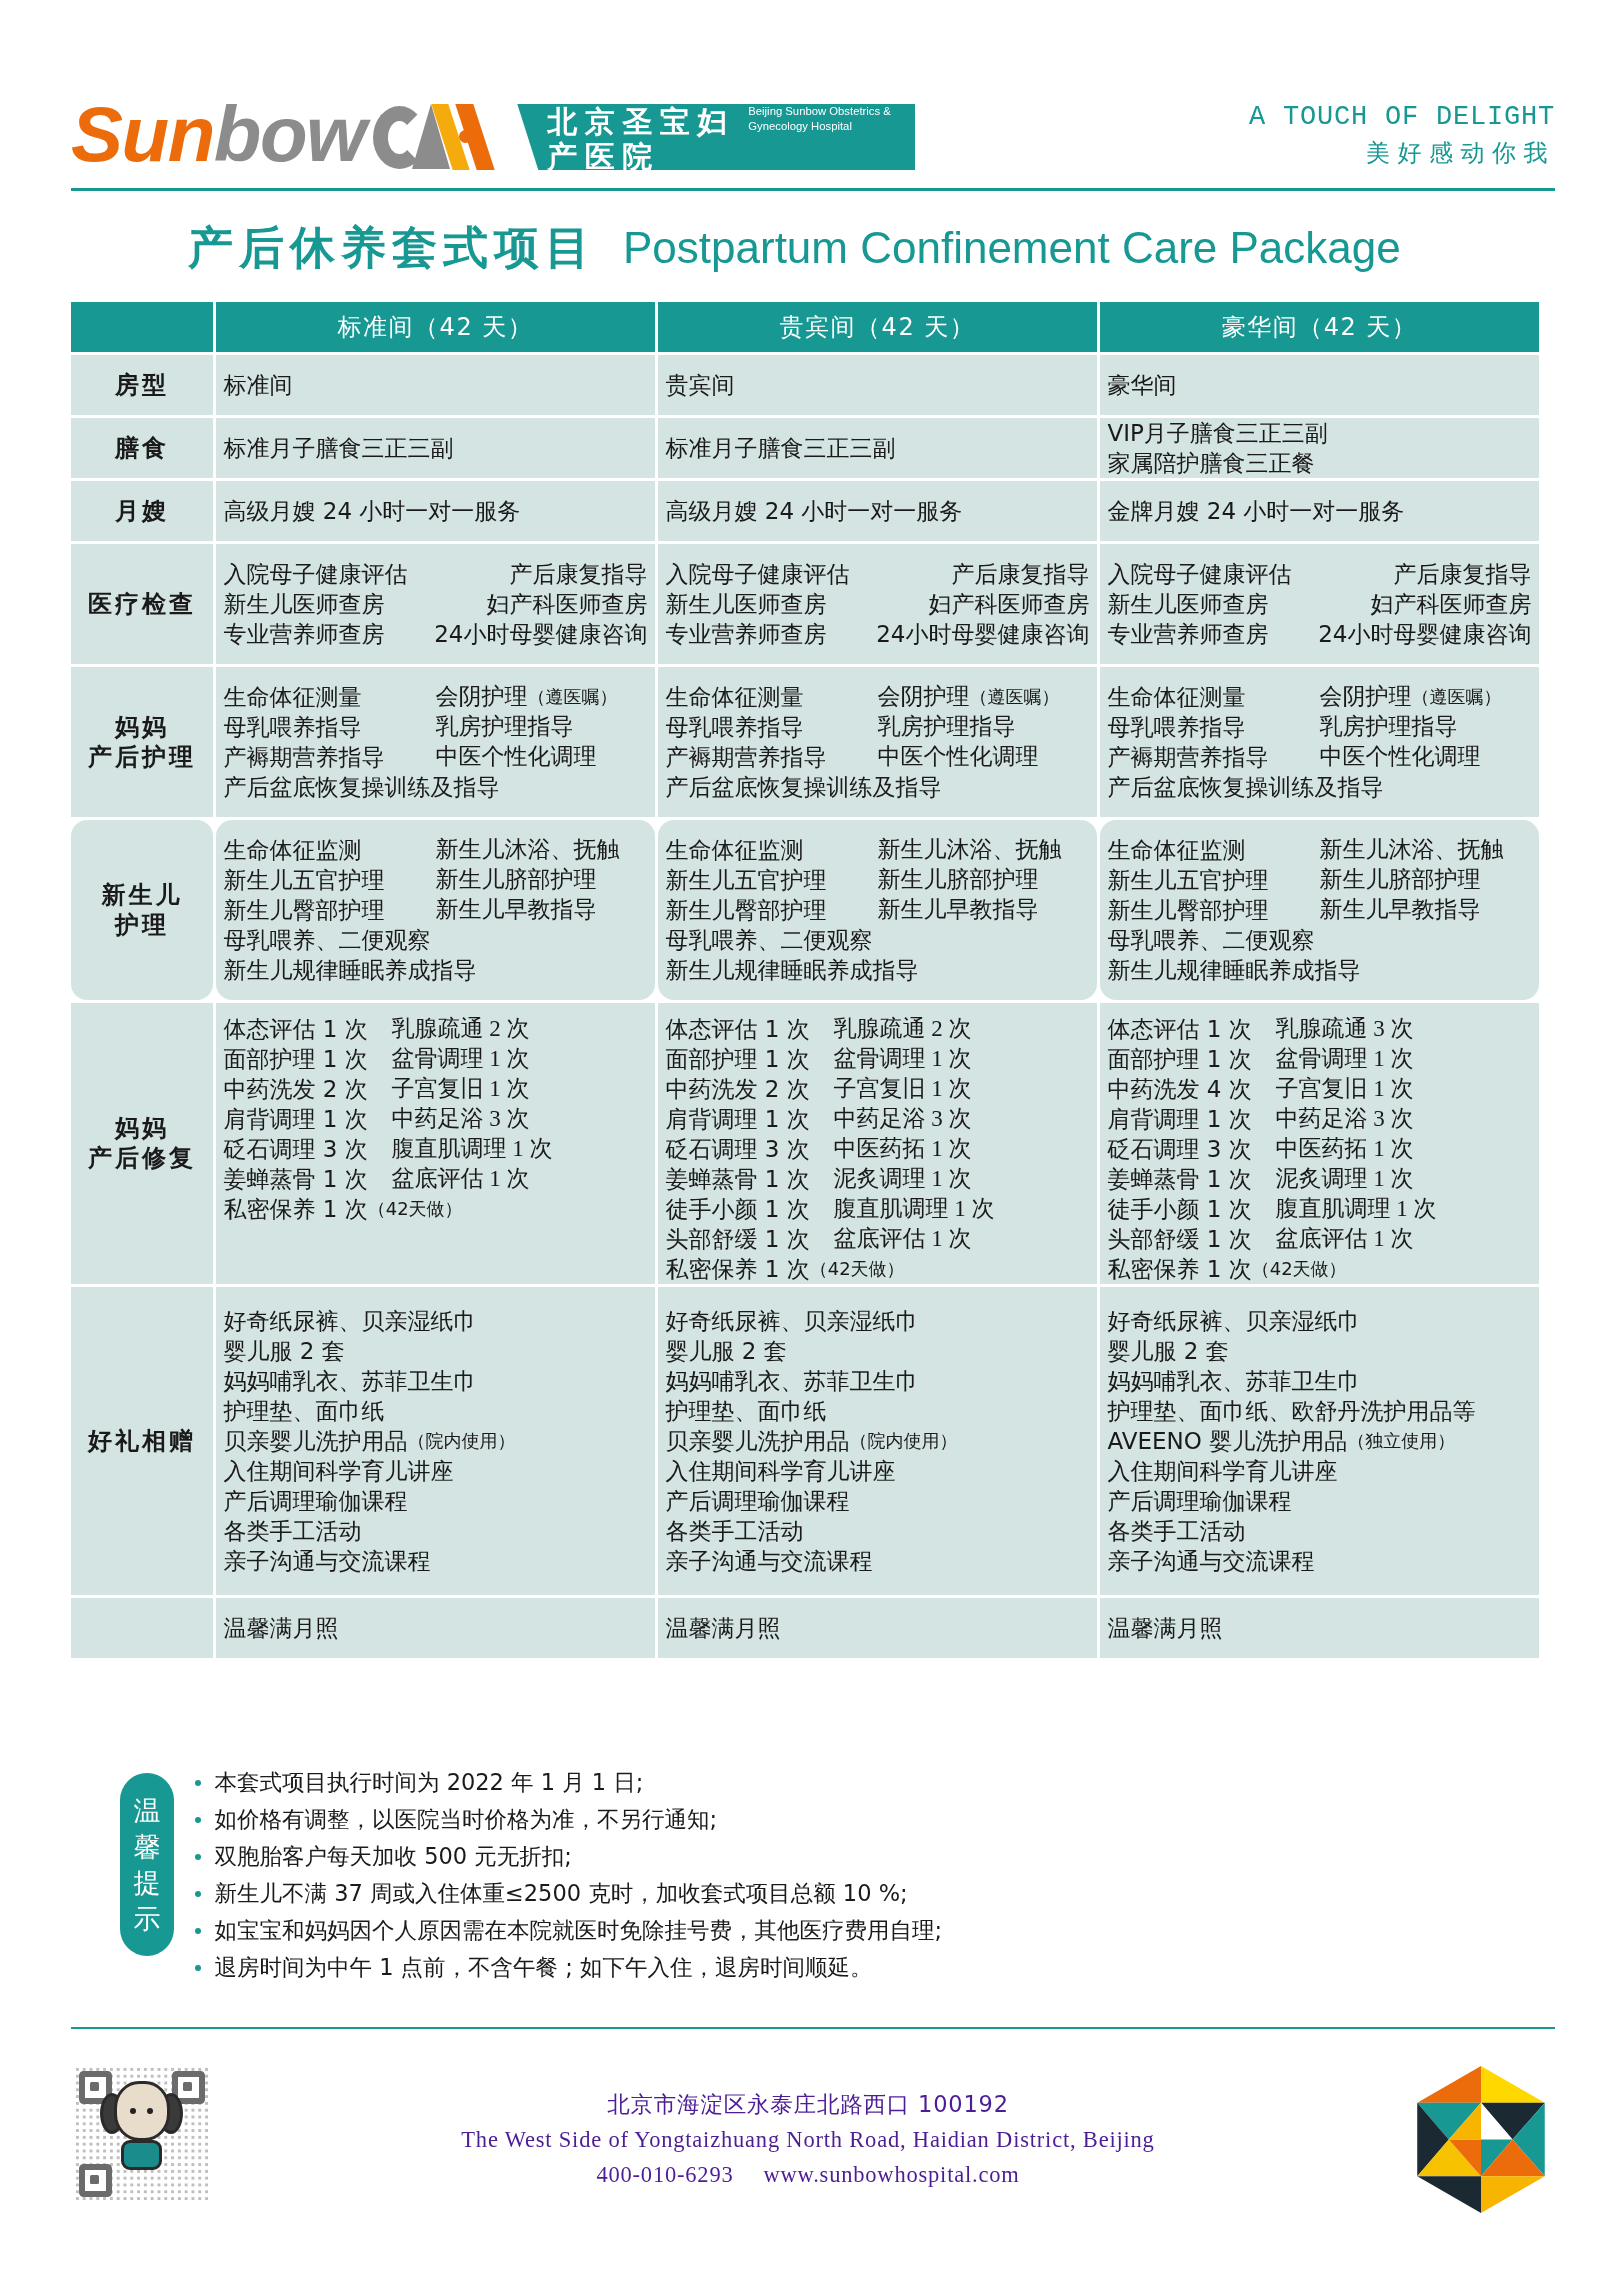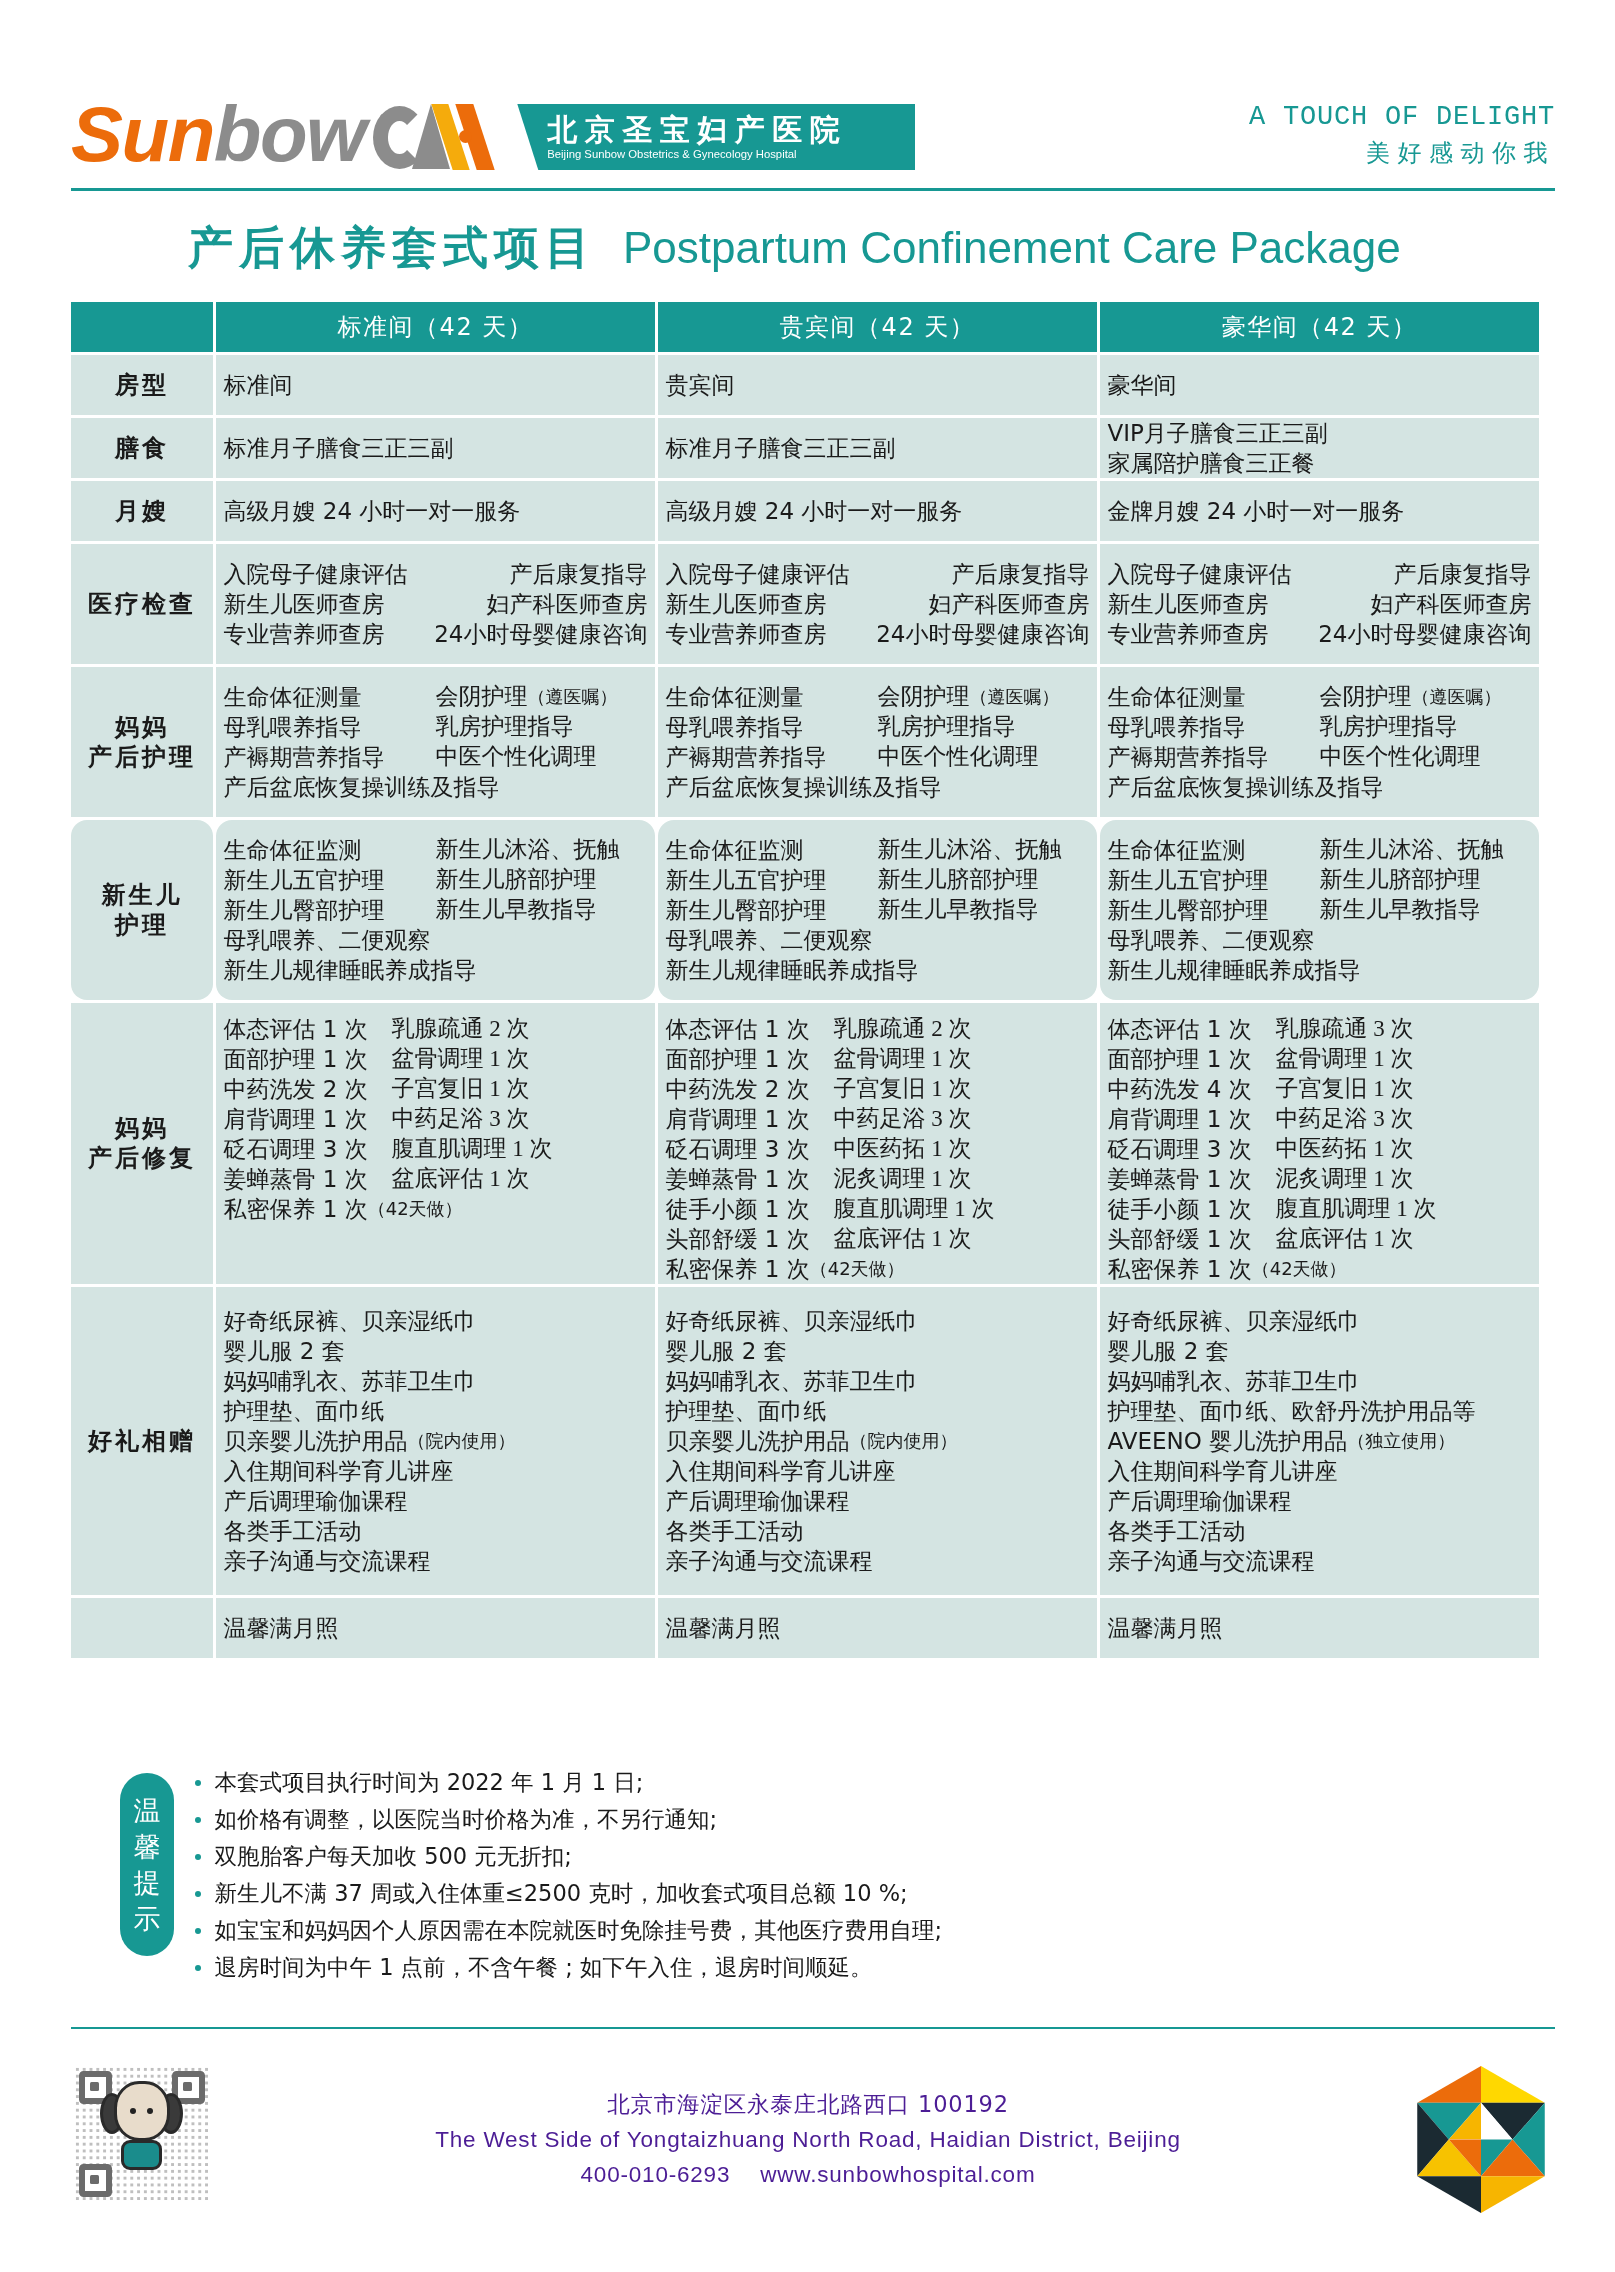--- a/index.html
+++ b/index.html
@@ -11,21 +11,21 @@
     .logo { position: absolute; left: 0; top: 0; height: 72px; display: flex; align-items: flex-end; }
     .logo-word { font-family: "Liberation Sans", sans-serif; font-weight: bold; font-style: italic; font-size: 78px; line-height: 72px; letter-spacing: -1.5px; }
     .logo-sun { color: #ec6c0b; }
     .logo-bow { color: #8c8c8c; }
     .logo-mark { position: relative; width: 143px; height: 66px; margin-left: 7.5px; }
     .mark-c { position: absolute; left: 0; top: 1.5px; width: 53px; height: 63px; border: 15px solid #8c8c8c; border-right-color: transparent; border-radius: 50%; }
     .mark-a { position: absolute; left: 39px; top: 0; width: 0; height: 0; border-left: 19.5px solid transparent; border-right: 19.5px solid transparent; border-bottom: 65px solid #8c8c8c; }
     .mark-y { position: absolute; left: 69px; top: 0; width: 16.5px; height: 66px; background: #f5ab0c; transform: skewX(18deg); }
     .mark-o { position: absolute; left: 93px; top: 0; width: 18px; height: 66px; background: #ec6c0b; transform: skewX(18deg); }
     .mark-dot { position: absolute; left: 86px; top: 25.5px; width: 13.5px; height: 13.5px; background: #ec6c0b; border-radius: 50%; }
-    .logo-band { position: relative; width: 398px; height: 66px; background: #179893; margin-left: 1.5px; clip-path: polygon(0 0, 100% 0, 100% 100%, 21px 100%); display: flex; flex-direction: column; justify-content: center; padding-left: 30px; }
+    .logo-band { position: relative; width: 398px; height: 66px; background: #179893; margin-left: 1.5px; clip-path: polygon(0 0, 100% 0, 100% 100%, 21px 100%); display: flex; flex-direction: row; justify-content: center; padding-left: 30px; }
     .band-cn { color: #fff; font-family: "DejaVu Sans", sans-serif; font-weight: bold; font-size: 30px; letter-spacing: 7.5px; line-height: 35px; }
     .band-en { color: #fff; font-family: "Liberation Sans", sans-serif; font-size: 11.3px; line-height: 15px; }
 
     .tagline { position: absolute; right: 0; top: 0; text-align: right; color: #179893; }
     .tagline-en { font-family: Liberation Mono, monospace; font-size: 27px; line-height: 39px; letter-spacing: 0.8px; }
     .tagline-cn { font-family: "DejaVu Sans", sans-serif; font-size: 24px; line-height: 33px; letter-spacing: 7.5px; }
     .header-rule { position: absolute; left: 71px; top: 188px; width: 1484px; height: 3px; background: #179893; }
 
     
     .title { position: absolute; left: 188px; top: 218px; color: #179893; display: flex; align-items: baseline; }
@@ -74,21 +74,21 @@
     .qr-dots { position: absolute; left: 0; top: 0; width: 135px; height: 135px;
       background-image: radial-gradient(#8a8a8a 35%, transparent 40%); background-size: 6.8px 6.8px; opacity: .55; }
     .qr-ele { position: absolute; left: 26px; top: 15px; width: 83px; height: 105px; }
     .ele-head { position: absolute; left: 13.5px; top: 0; width: 56px; height: 60px; background: #e8dccb; border: 3px solid #2a2a2a; border-radius: 45%; }
     .ele-ear { position: absolute; top: 12px; width: 24px; height: 41px; background: #3a3a3a; border-radius: 50%; border: 3px solid #2a2a2a; }
     .ele-ear.l { left: 0; } .ele-ear.r { right: 0; }
     .ele-body { position: absolute; left: 21px; top: 59px; width: 41px; height: 30px; background: #1a8c8c; border: 3px solid #2a2a2a; border-radius: 9px; }
     .ele-eye { position: absolute; top: 27px; width: 6px; height: 6px; background: #222; border-radius: 50%; }
 
     .contact { position: absolute; left: 0; width: 100%; top: 2087px; text-align: center; color: #4c1d95; }
-    .contact div { font-size: 22.5px; line-height: 35px; font-family: Liberation Sans, sans-serif; letter-spacing: 0.8px; }
+    .contact div { font-size: 22.5px; line-height: 35px; font-family: Liberation Serif, serif; letter-spacing: 0.8px; }
     .contact .addr-cn { font-family: "DejaVu Sans", sans-serif; }
     .contact .phone-web span + span { margin-left: 30px; }
 
     .hexlogo { position: absolute; left: 1417px; top: 2066px; width: 128px; height: 147px; }
   </style>
 </head>
 <body>
 
 <div class="header">
   <div class="logo">

